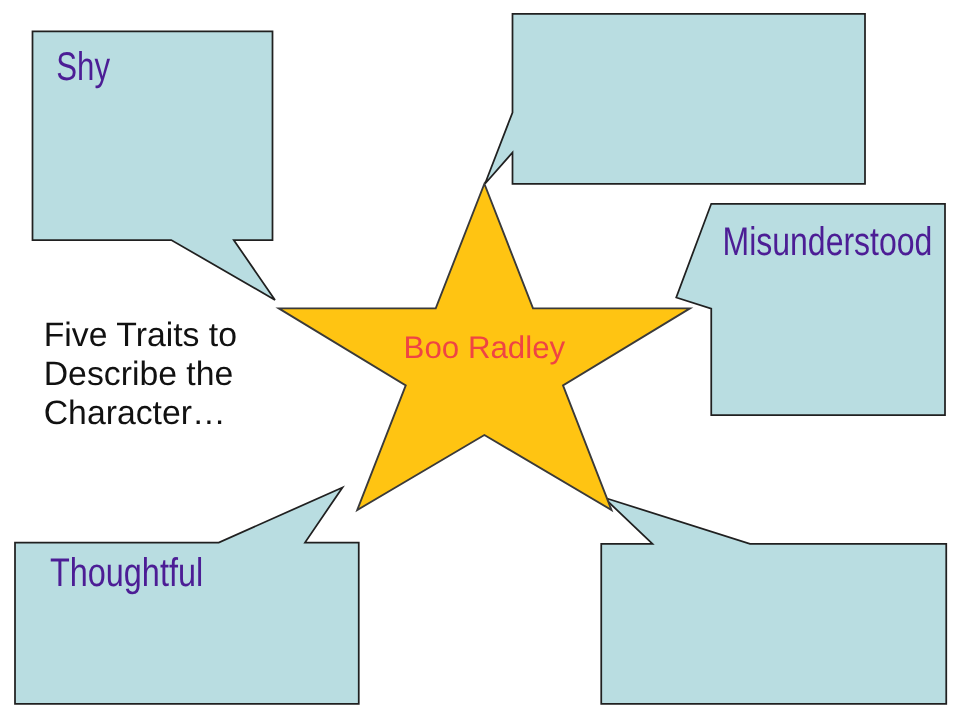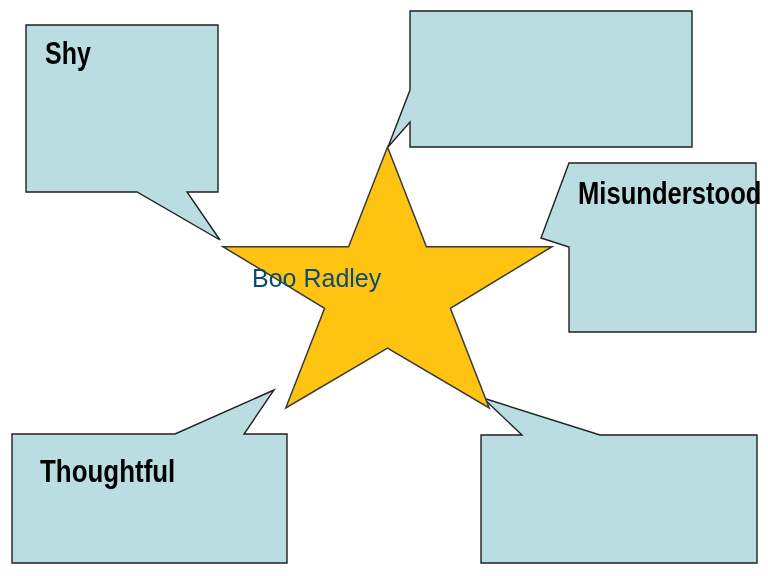--- a/index.html
+++ b/index.html
@@ -6,44 +6,44 @@
   #slide{
     position:relative;
     width:768px;height:576px;
     background:#ffffff;
     overflow:hidden;
     font-family:"Liberation Sans","DejaVu Sans",sans-serif;
   }
   #shapes{position:absolute;left:0;top:0;width:768px;height:576px;}
   .label{
     position:absolute;
-    color:#000000;
+    color:#4c1d95;
     font-size:32px;
     line-height:1.2;
     white-space:nowrap;
-    font-weight:bold;
   }
   .label > span{display:inline-block;transform-origin:left top;}
   .n78 > span{transform:scaleX(0.78);}
   .n80 > span{transform:scaleX(0.80);}
   .n81 > span{transform:scaleX(0.81);}
   #title-block{
     position:absolute;
     left:35px;top:253px;
     font-size:27px;
     line-height:31px;
     color:#111111;
     white-space:pre-line;
   }
   #star-label{
     position:absolute;
     left:252px;top:263px;width:271px;
+    text-align:center;
     font-size:25px;
     line-height:1.2;
-    color:#0c4a6e;
+    color:#ef4444;
   }
 </style>
 </head>
 <body>
 
 <div id="slide">
 
   <svg id="shapes" viewBox="0 0 768 576" xmlns="http://www.w3.org/2000/svg">
 
     <polygon points="26,25 218,25 218,192 187,192 220,240 137,192 26,192" stroke-width="1.4" stroke-linejoin="miter" fill="#B9DDE1" stroke="#202020"></polygon>
@@ -61,21 +61,24 @@
 
   <div class="label n78" style="left:45px;top:34px;">
     <span>Shy</span>
   </div>
 
 
   <div class="label n80" style="left:578px;top:174px;">
     <span>Misunderstood</span>
   </div>
 
-  <div class="label n81" style="left:40px;top:452px;">
+  <div class="label n81" style="left:40px;top:439px;">
     <span>Thoughtful</span>
   </div>
 
 
   <div id="star-label">Boo Radley</div>
 
+  <div id="title-block">Five Traits to
+Describe the
+Character…</div>
 
 </div>
 
 </body></html>

